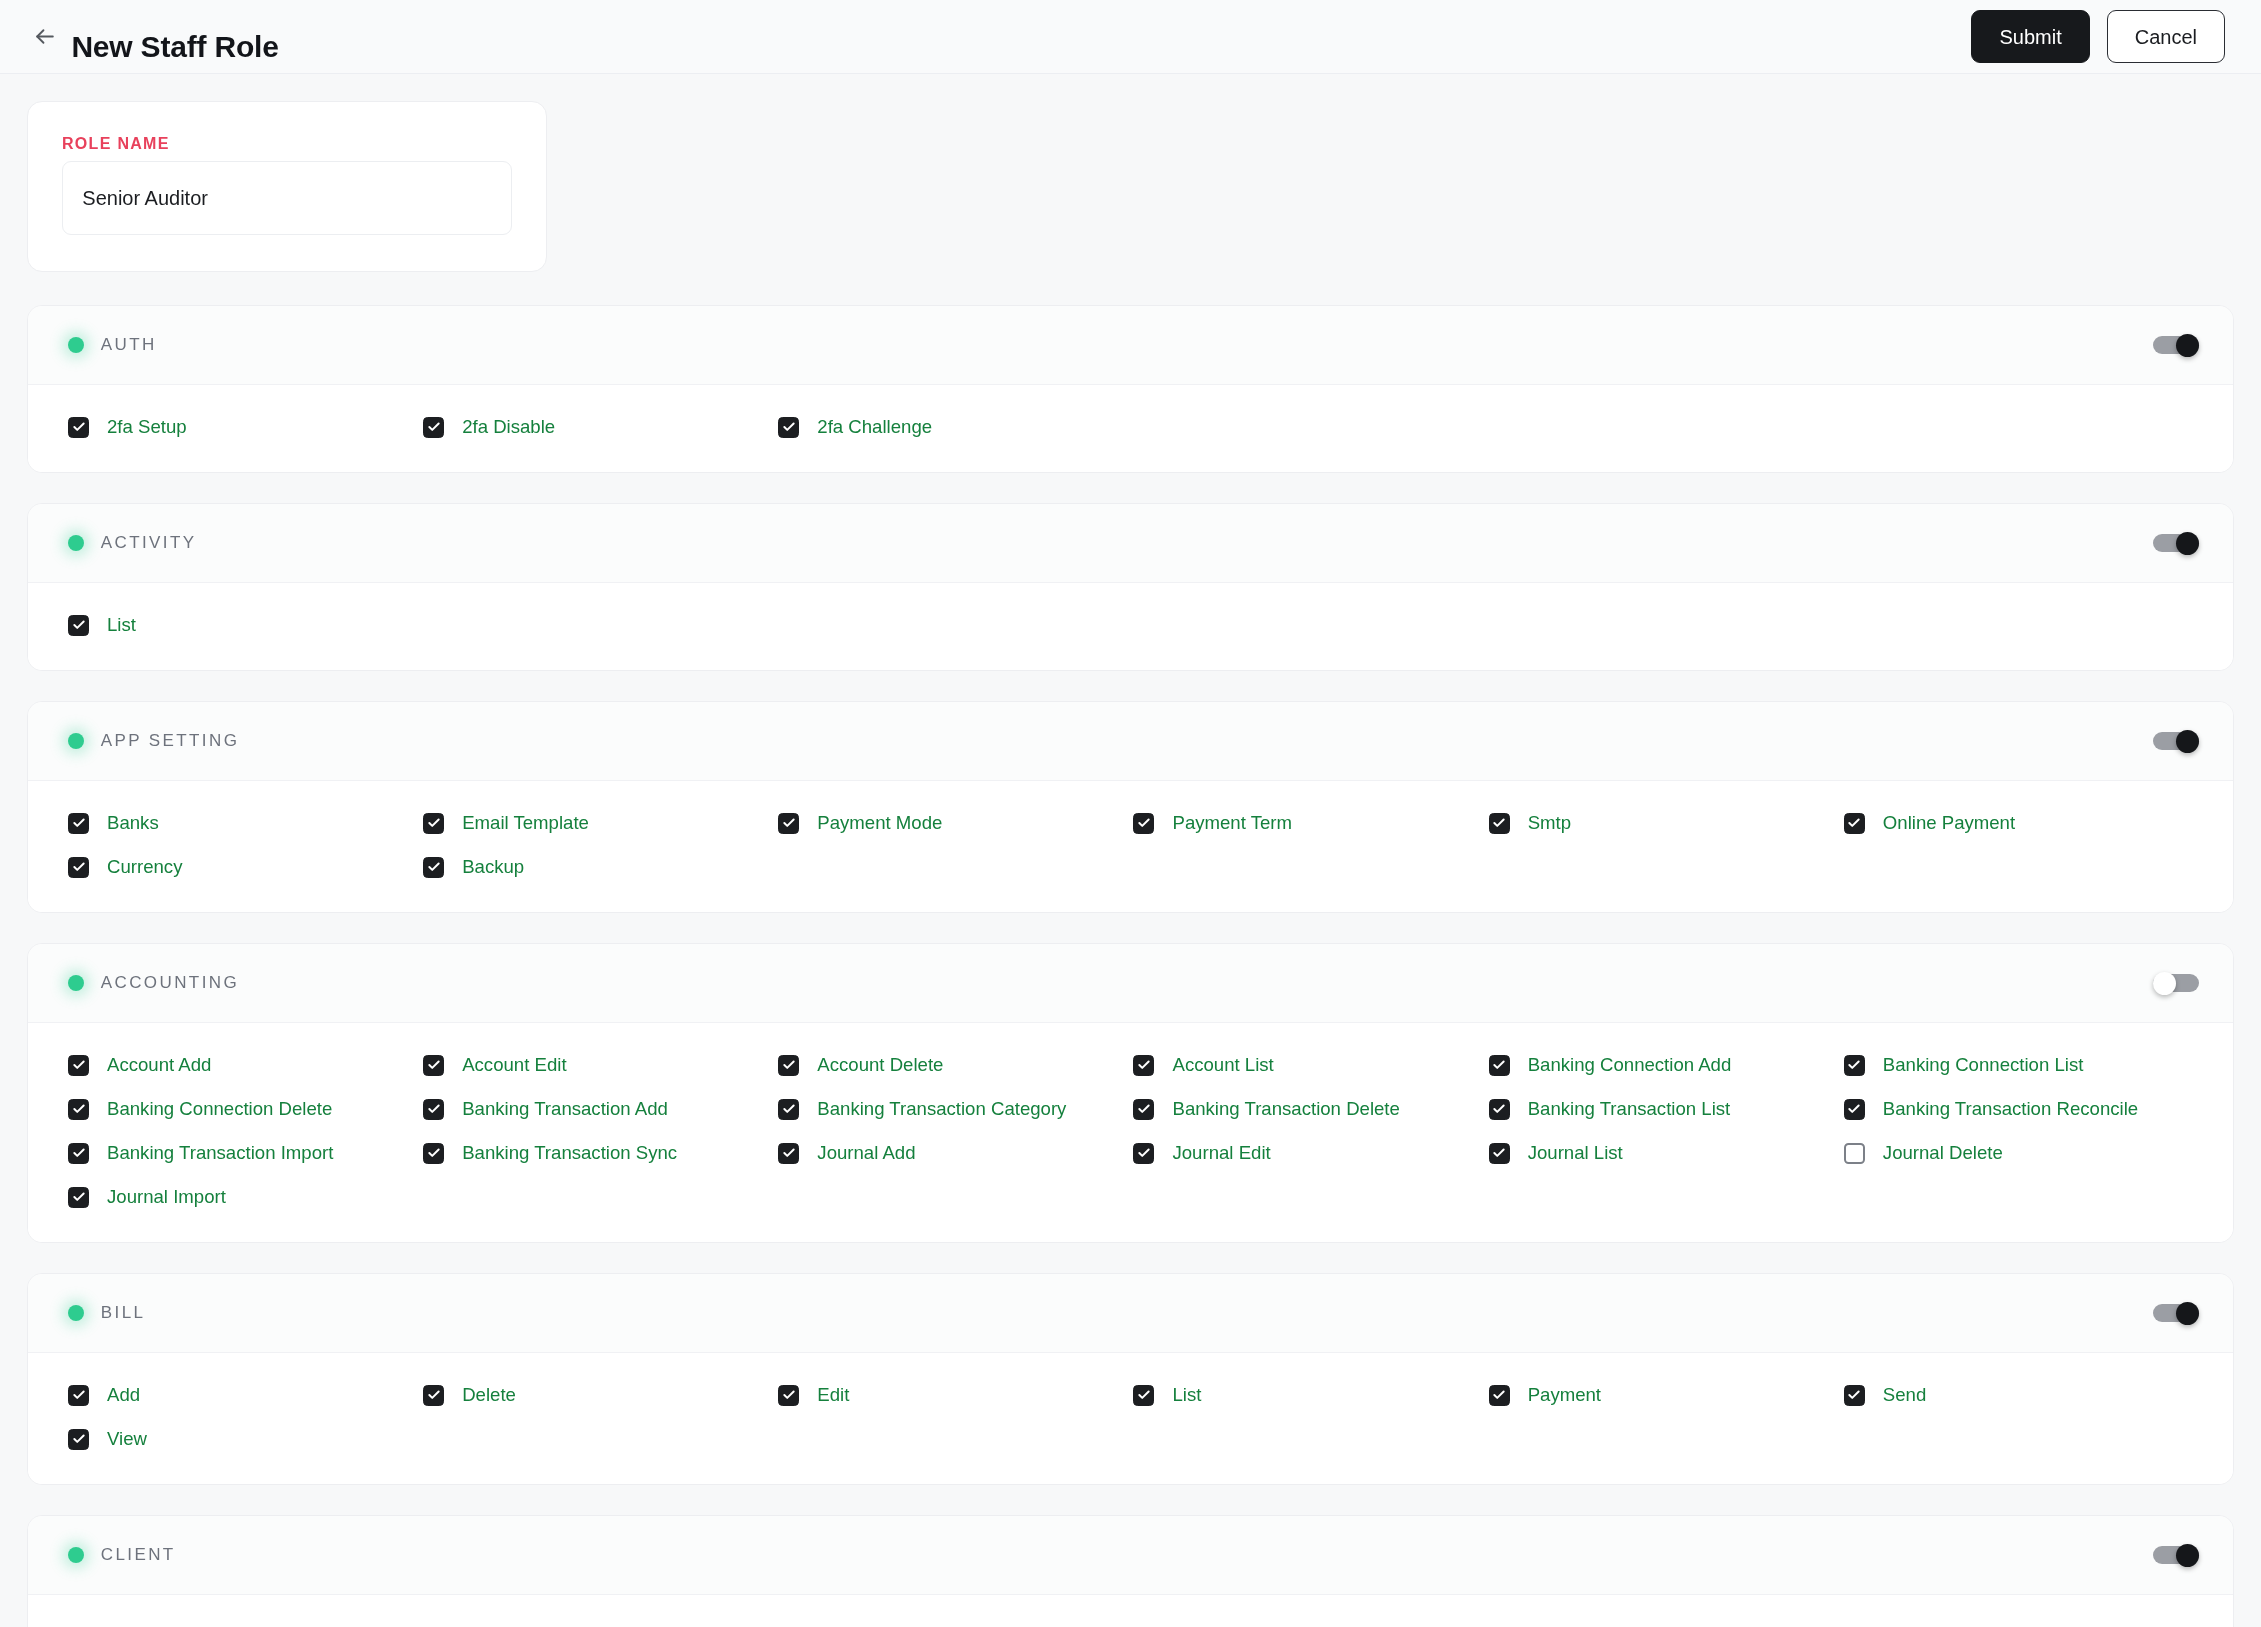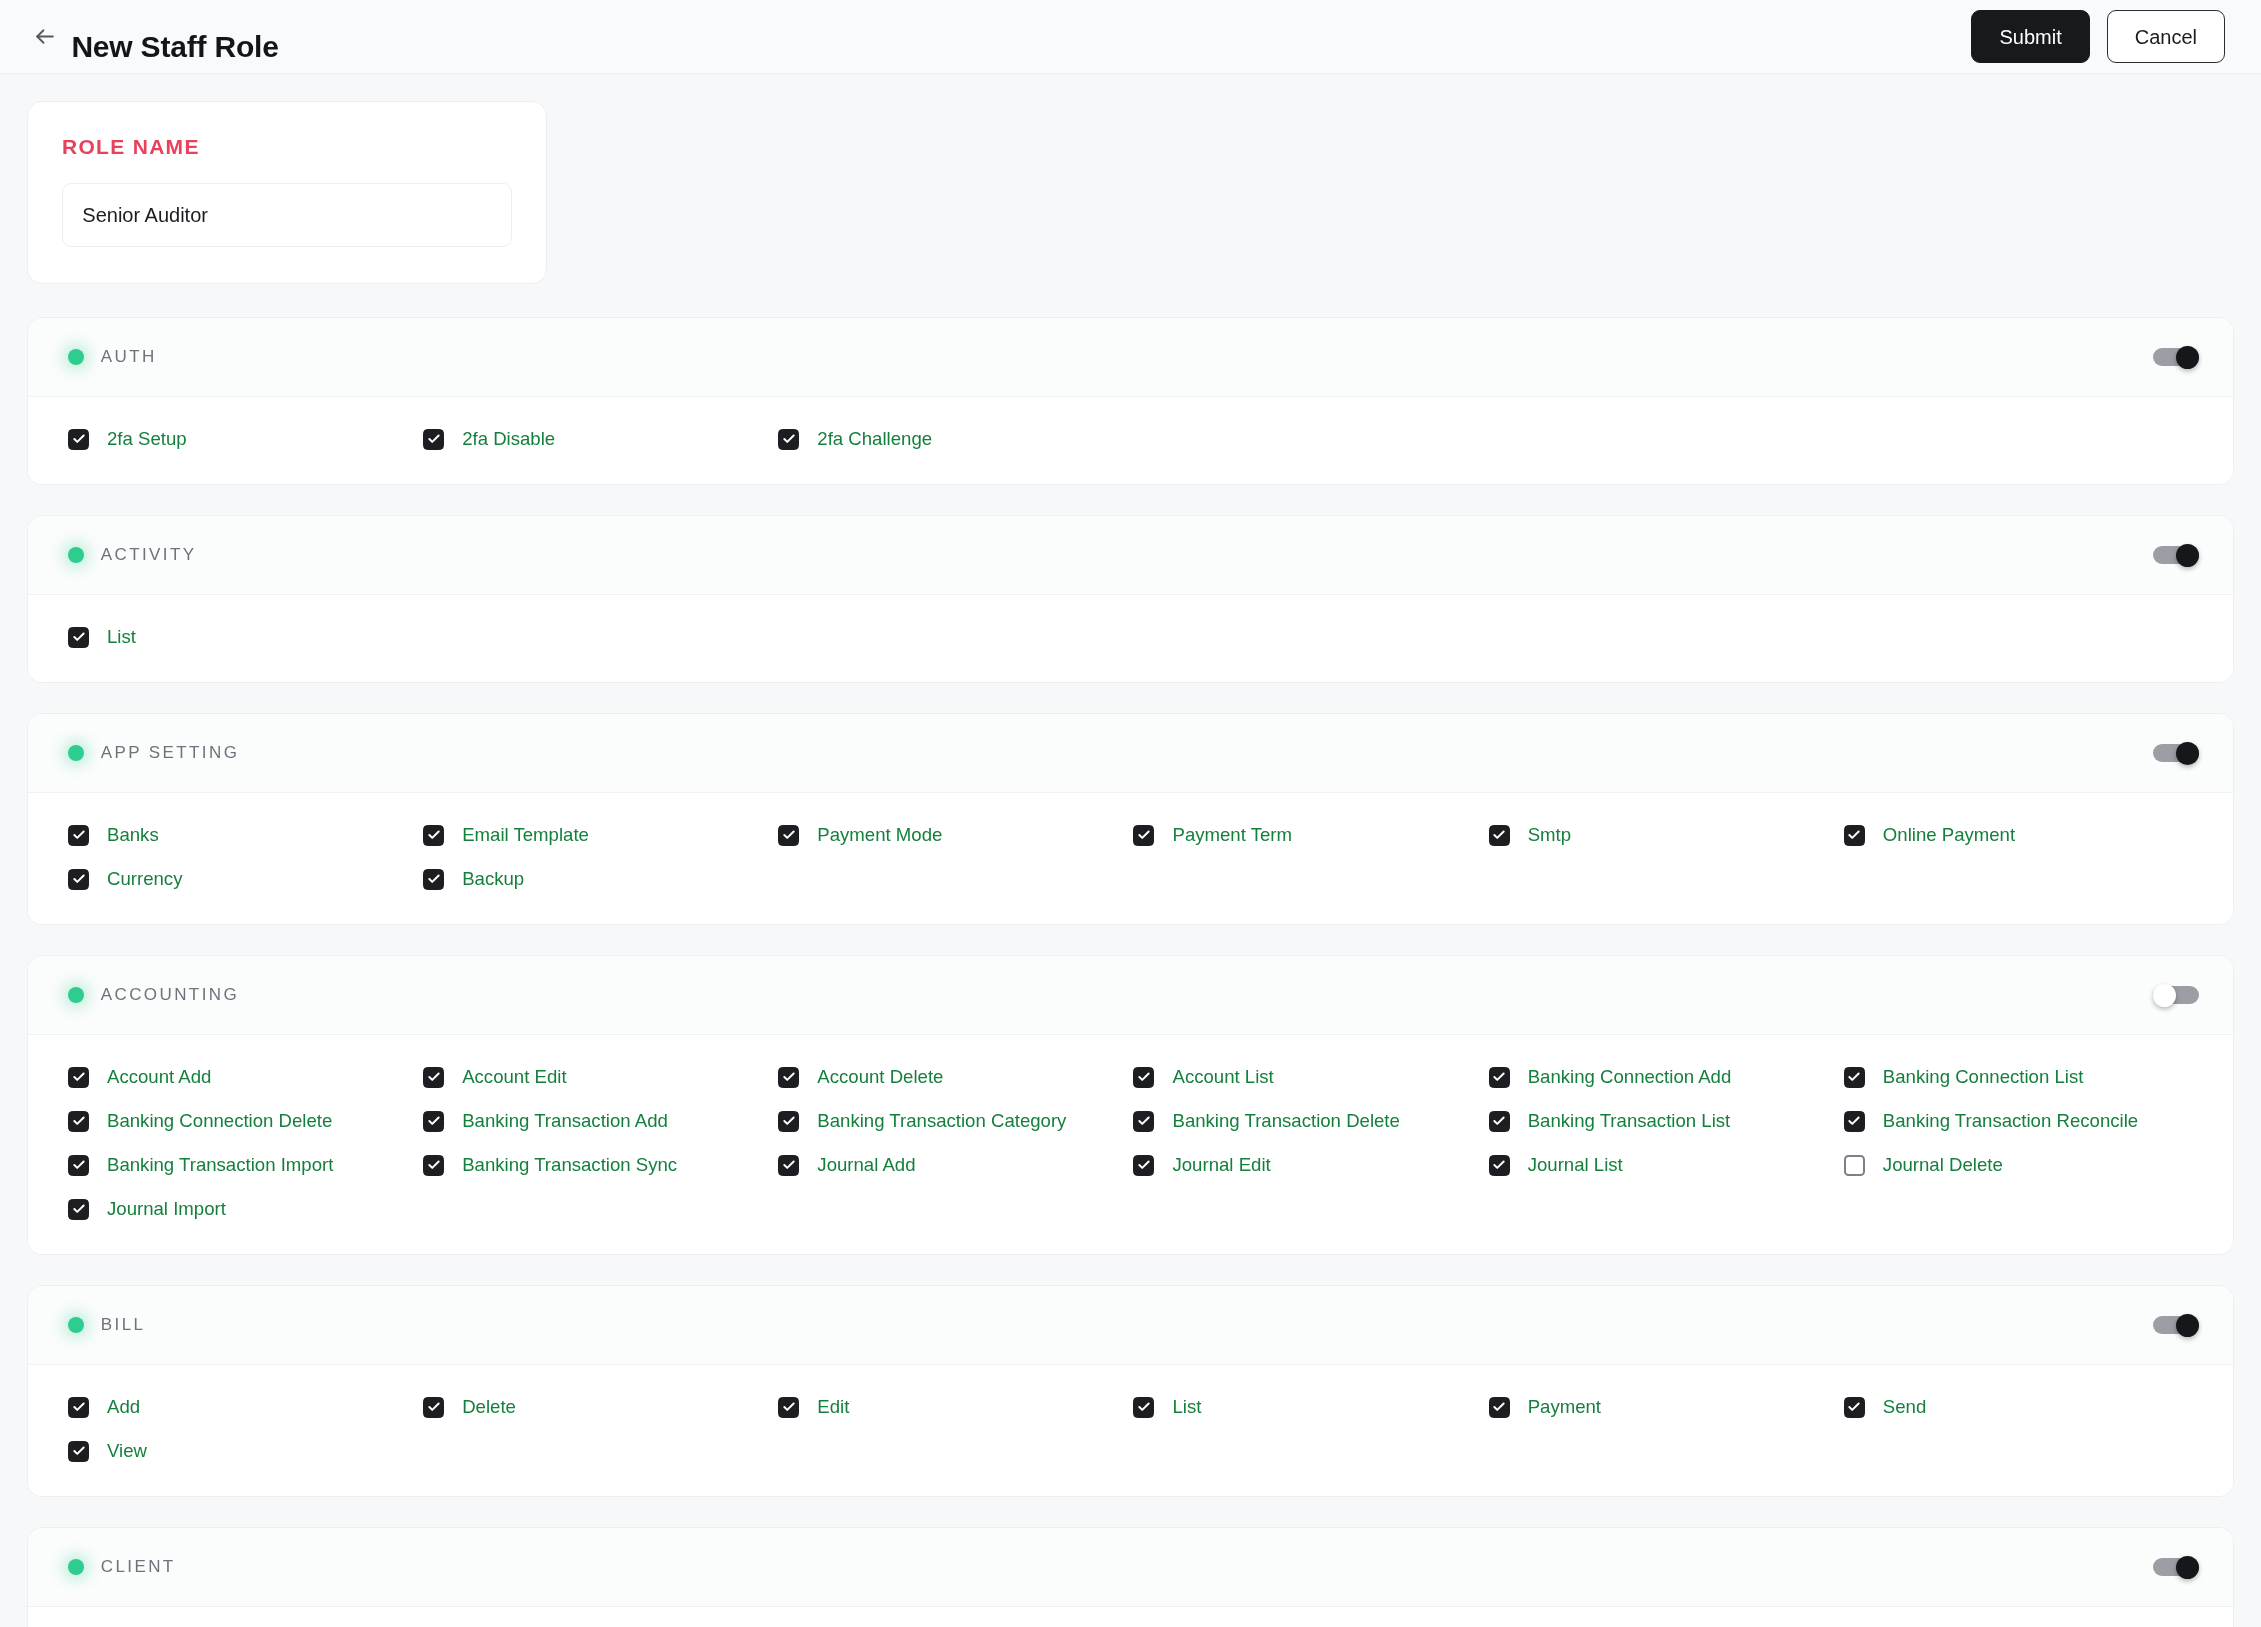--- a/index.html
+++ b/index.html
@@ -80,33 +80,33 @@
   .card {
     background: #ffffff;
     border: 1.5px solid #edeef1;
     border-radius: 15px;
   }
   .meta-card { padding: 33px 34px 36px 34px; }
   .meta-card.rolename { width: 520px; flex: 0 0 520px; }
   .meta-card.descr    { flex: 1 1 auto; }
 
   .field-label {
-    font-size: 21px;
+    font-size: 16px;
     font-weight: bold;
     letter-spacing: 1.3px;
     text-transform: uppercase;
-    margin-bottom: 24px;
+    margin-bottom: 8px;
   }
   .field-label.required { color: #e8415c; }
   .field-label.muted    { color: #a9adb6; }
 
   .text-input {
     display: block;
     width: 100%;
-    height: 64px;
+    height: 74px;
     padding: 0 19.3px;
     font-family: "Liberation Sans", sans-serif;
     font-size: 20px;
     color: #1b1d21;
     background: #ffffff;
     border: 1.5px solid #eceef1;
     border-radius: 9px;
     outline: none;
   }
   .text-input::placeholder { color: #8b9099; }

